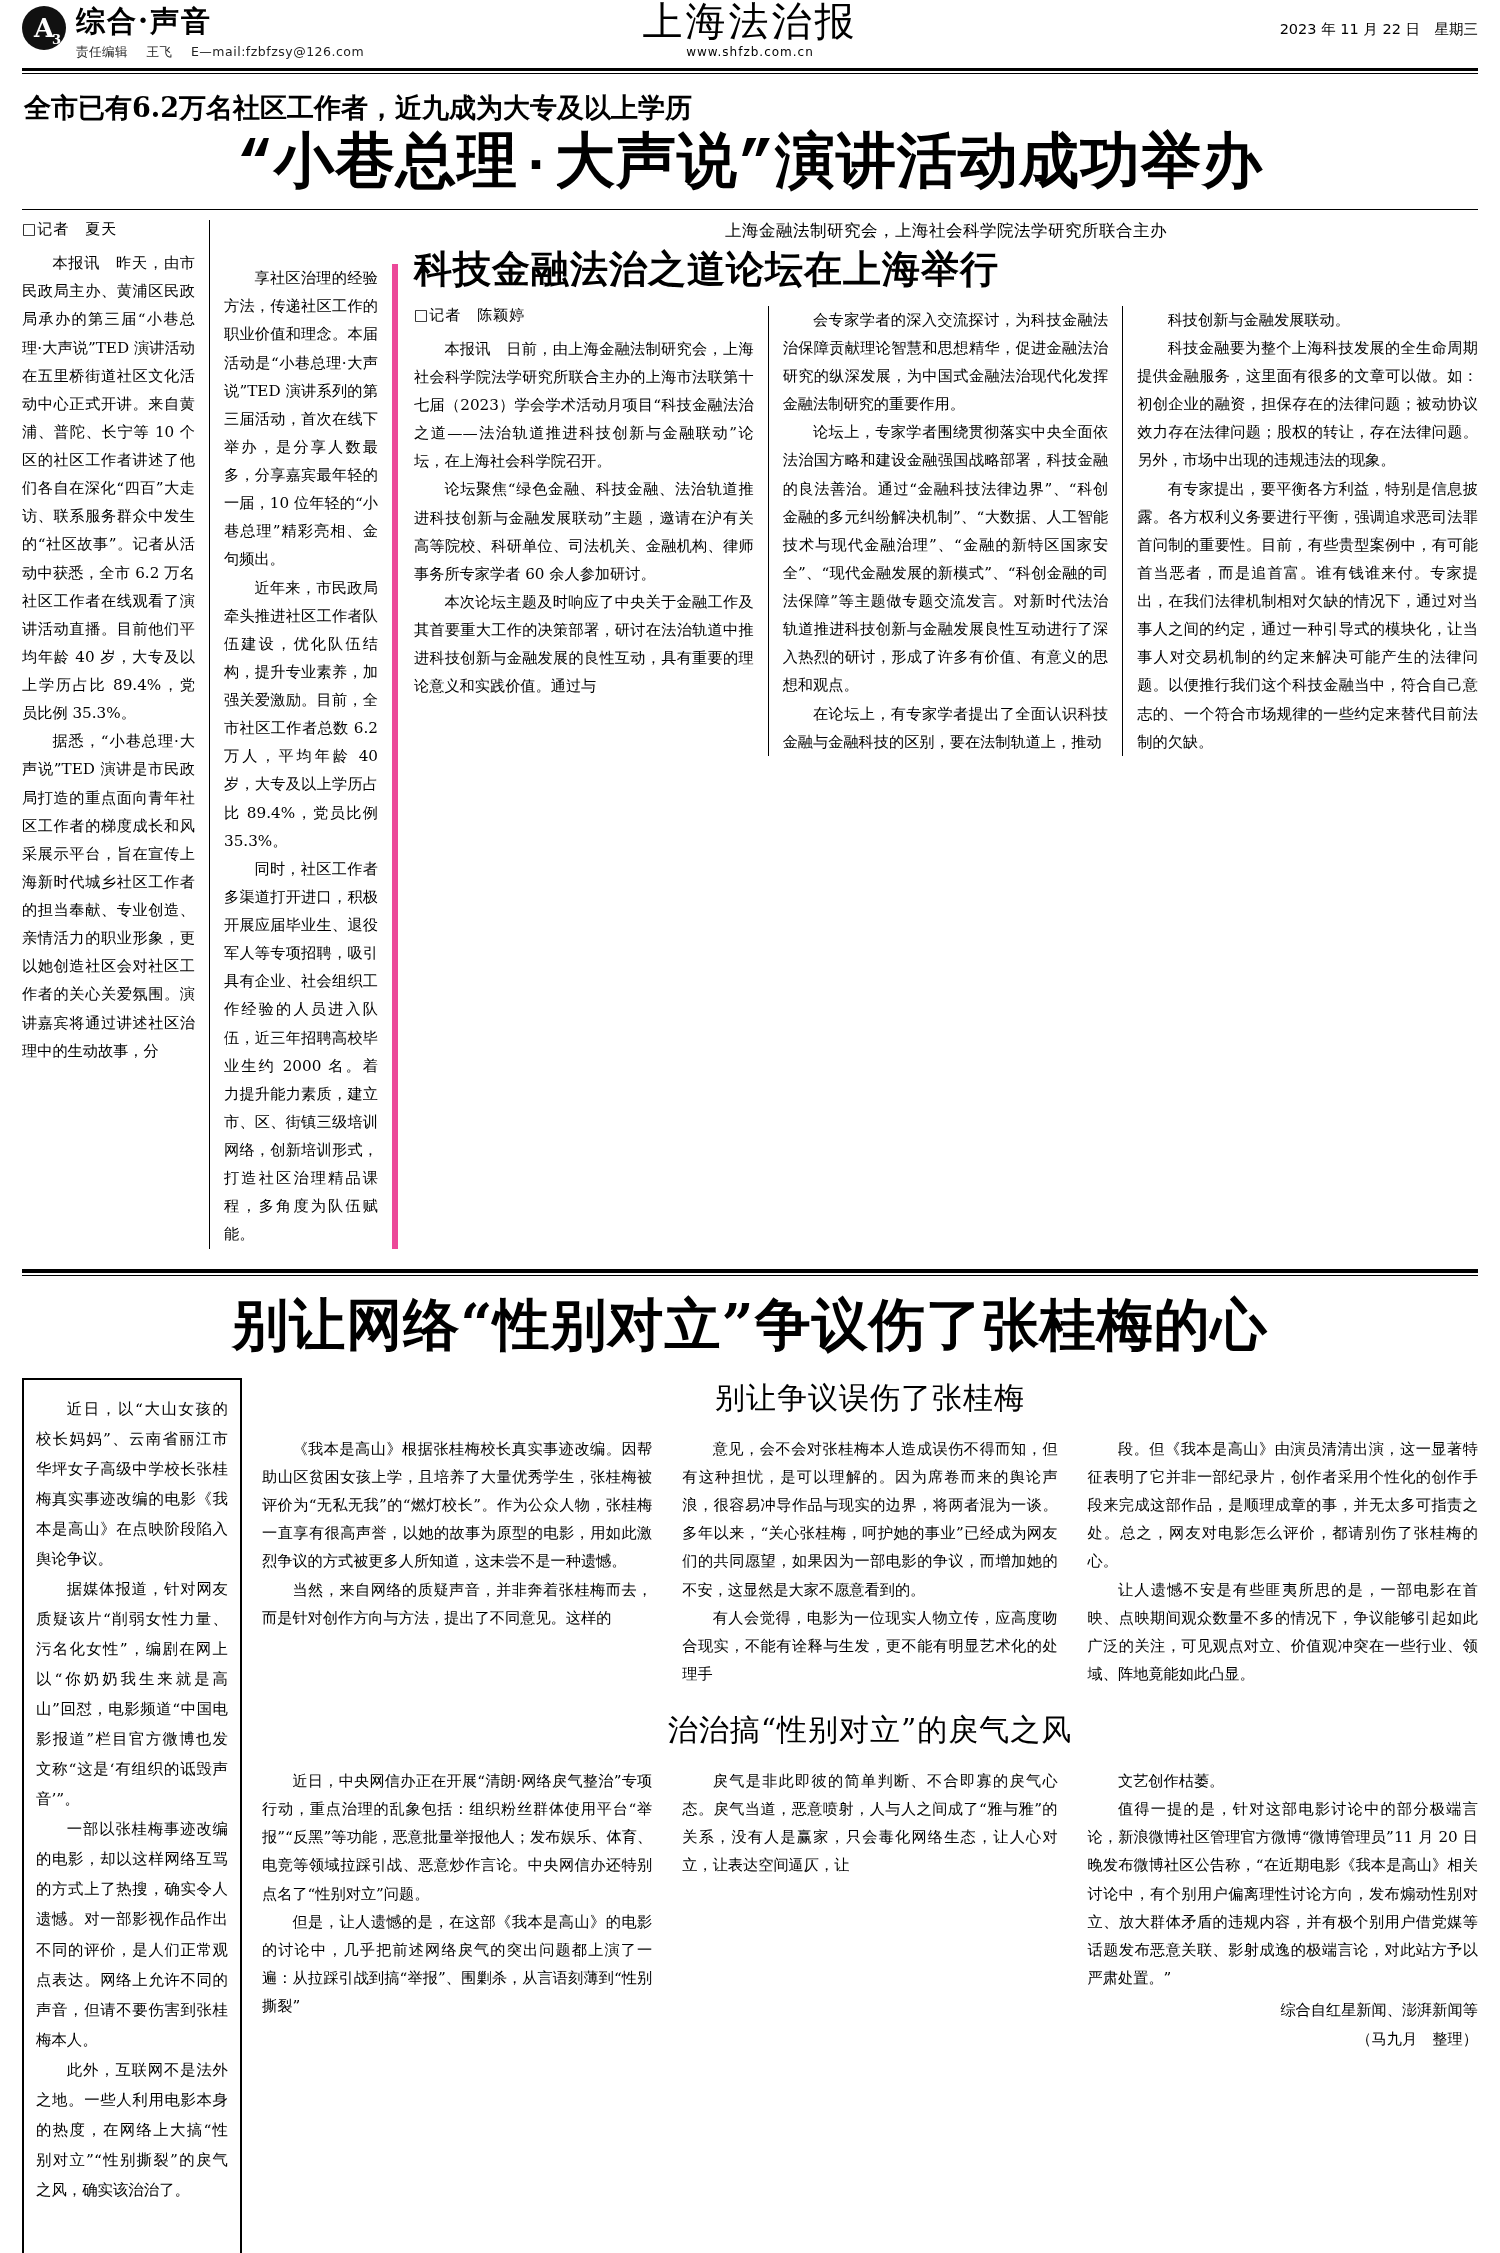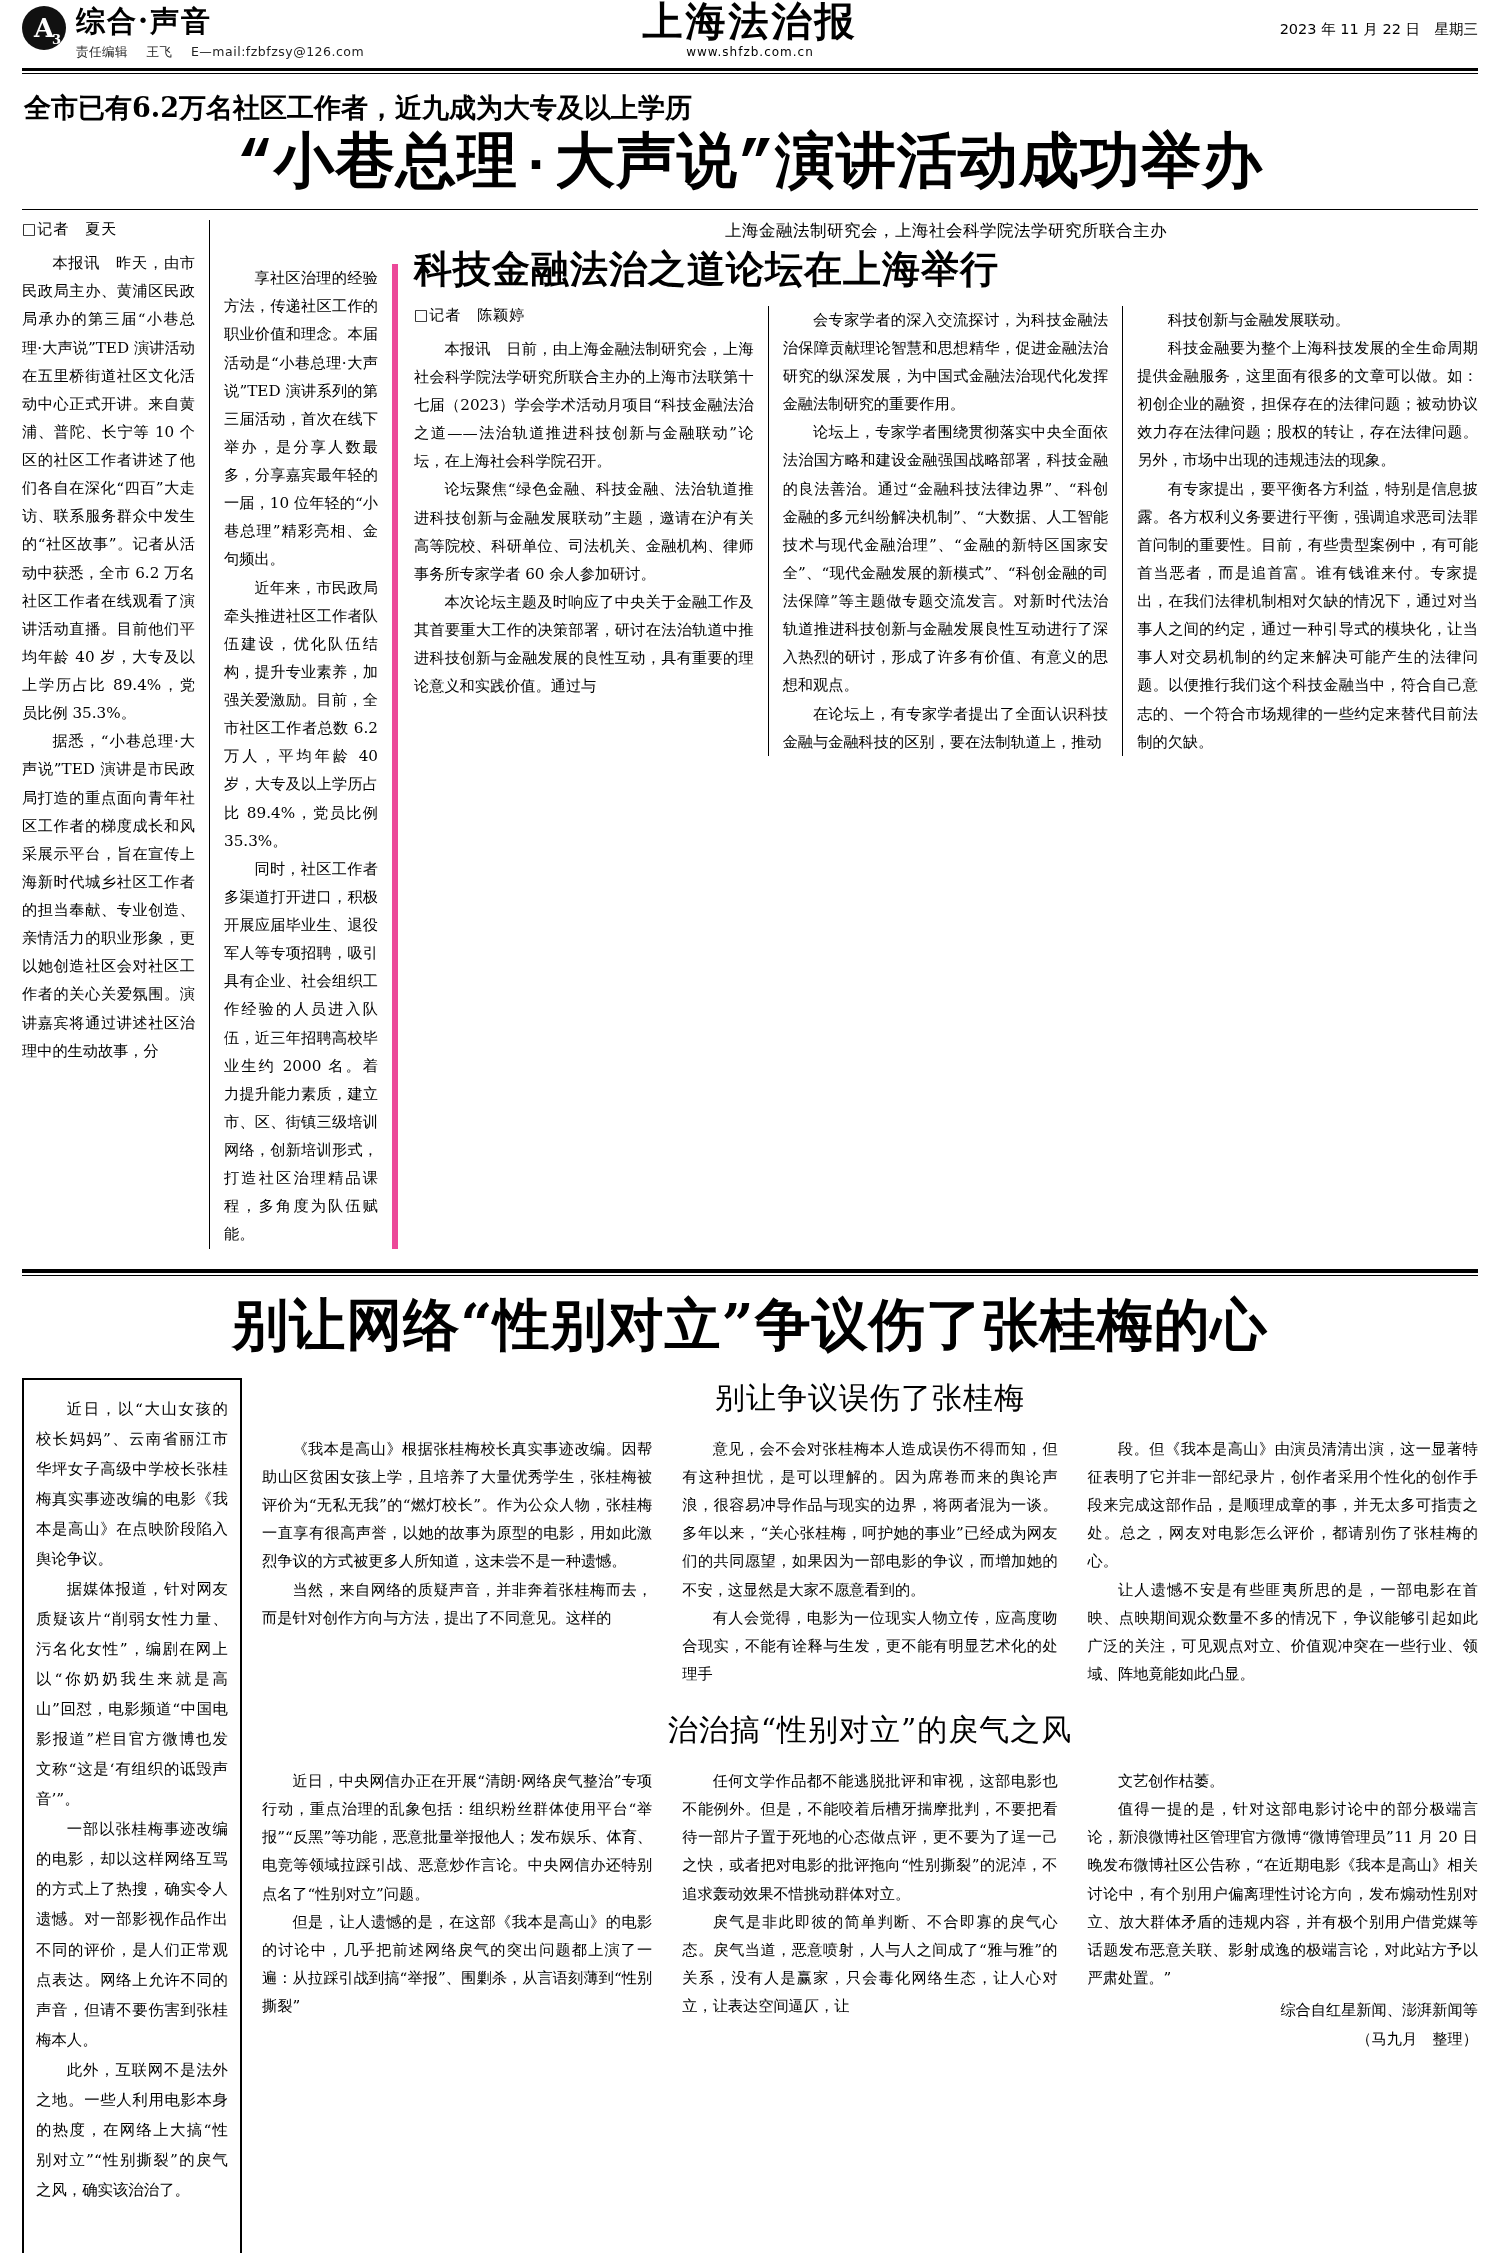--- a/index.html
+++ b/index.html
@@ -23,21 +23,21 @@
     position:relative;margin-right:10px;flex:none;
   }
   .logo-badge .sub{font-size:13px;position:absolute;right:5px;bottom:3px;}
   .mh-section{display:flex;flex-direction:column;justify-content:flex-start;}
   .mh-section .title{font-family:"DejaVu Serif","Liberation Serif",serif;font-size:29px;font-weight:bold;letter-spacing:2px;line-height:1.1;}
   .mh-section .editor{font-size:12.5px;color:#222;margin-top:6px;letter-spacing:.5px;}
   .mh-section .editor span{margin-right:14px;}
   .mh-center{position:absolute;left:50%;transform:translateX(-50%);top:0;text-align:center;}
   .paper-name{
     font-family:"DejaVu Serif","Liberation Serif",serif;
-    font-size:40px;font-weight:bold;letter-spacing:3px;line-height:1.05;
+    font-size:40px;font-weight:normal;letter-spacing:3px;line-height:1.05;
   }
   .paper-url{font-size:12px;letter-spacing:1px;margin-top:3px;}
   .mh-right{margin-left:auto;font-size:14.5px;padding-top:14px;white-space:nowrap;}
   .mh-rule{height:3px;background:#000;margin-top:2px;}
   .mh-rule2{height:1px;background:#000;margin-top:2px;}
 
   
   .shoulder{font-family:"DejaVu Serif","Liberation Serif",serif;font-size:27px;font-weight:bold;margin:16px 0 2px 2px;letter-spacing:0px;}
   .main-head{
     font-family:Liberation Mono, monospace;
@@ -226,21 +226,20 @@
       <div class="mini-head second">治治搞“性别对立”的戾气之风</div>
       <div class="sec-cols">
         <div class="c c1">
           <div class="body-text">
             <p>近日，中央网信办正在开展“清朗·网络戾气整治”专项行动，重点治理的乱象包括：组织粉丝群体使用平台“举报”“反黑”等功能，恶意批量举报他人；发布娱乐、体育、电竞等领域拉踩引战、恶意炒作言论。中央网信办还特别点名了“性别对立”问题。</p>
             <p>但是，让人遗憾的是，在这部《我本是高山》的电影的讨论中，几乎把前述网络戾气的突出问题都上演了一遍：从拉踩引战到搞“举报”、围剿杀，从言语刻薄到“性别撕裂”</p>
           </div>
         </div>
         <div class="c c2">
           <div class="body-text">
-            <p>任何文学作品都不能逃脱批评和审视，这部电影也不能例外。但是，不能咬着后槽牙揣摩批判，不要把看待一部片子置于死地的心态做点评，更不要为了逞一己之快，或者把对电影的批评拖向“性别撕裂”的泥淖，不追求轰动效果不惜挑动群体对立。</p>
             <p>戾气是非此即彼的简单判断、不合即寡的戾气心态。戾气当道，恶意喷射，人与人之间成了“雅与雅”的关系，没有人是赢家，只会毒化网络生态，让人心对立，让表达空间逼仄，让</p>
           </div>
         </div>
         <div class="c c3">
           <div class="body-text">
             <p>文艺创作枯萎。</p>
             <p>值得一提的是，针对这部电影讨论中的部分极端言论，新浪微博社区管理官方微博“微博管理员”11 月 20 日晚发布微博社区公告称，“在近期电影《我本是高山》相关讨论中，有个别用户偏离理性讨论方向，发布煽动性别对立、放大群体矛盾的违规内容，并有极个别用户借党媒等话题发布恶意关联、影射成逸的极端言论，对此站方予以严肃处置。”</p>
           </div>
           <div class="credit">
             <div>综合自红星新闻、澎湃新闻等</div>

